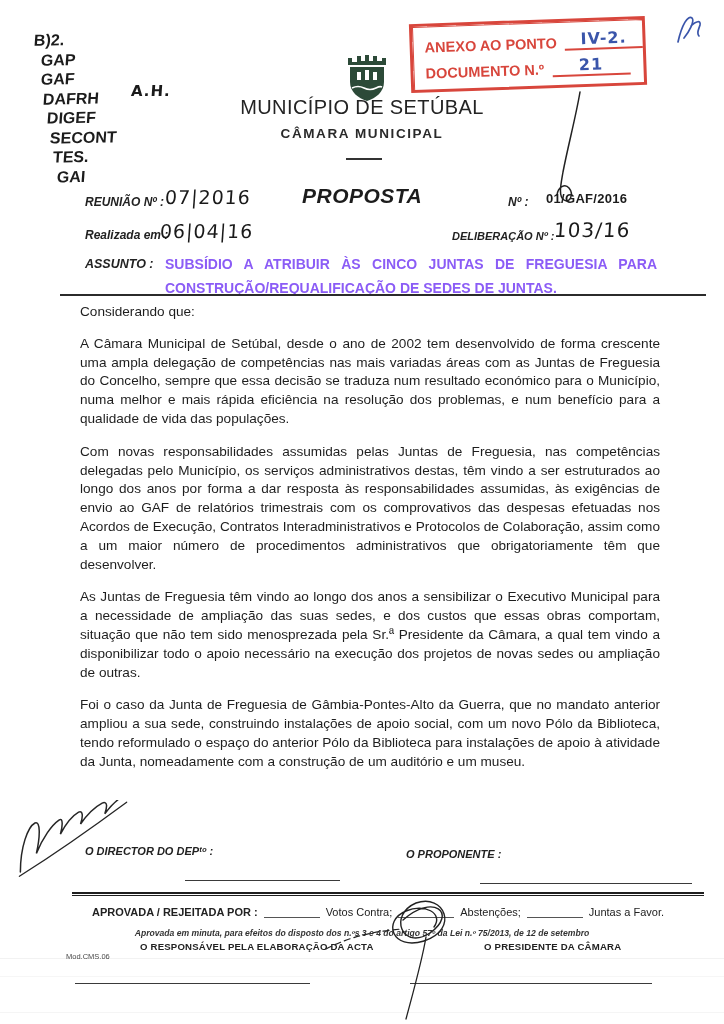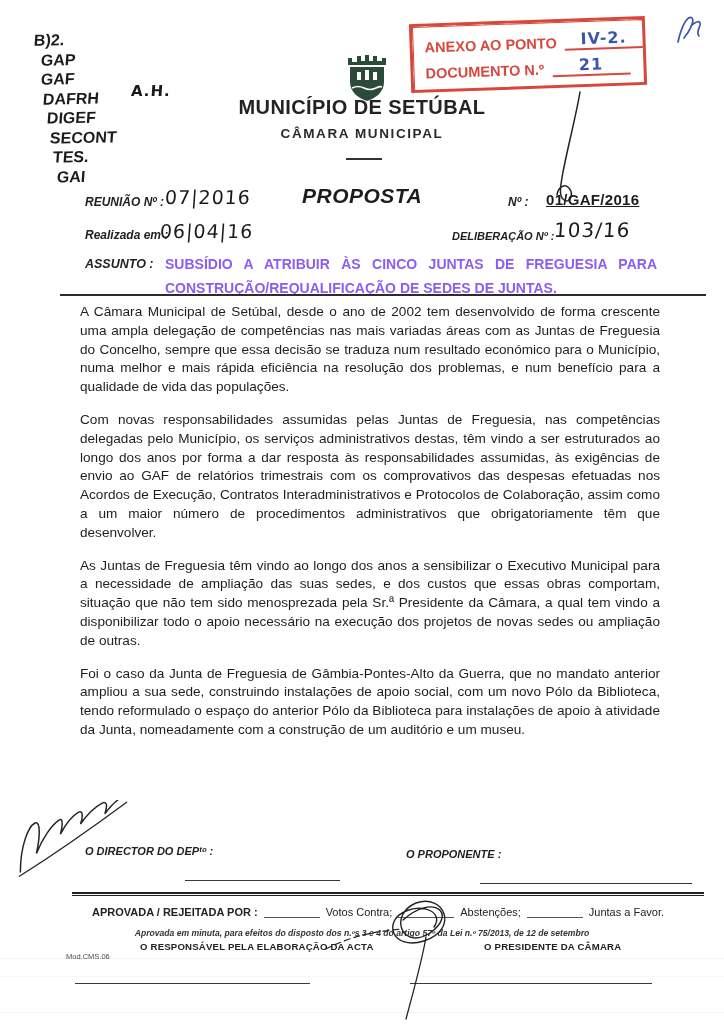--- a/index.html
+++ b/index.html
@@ -40,29 +40,29 @@
   .stamp-row:last-child { margin-bottom:0; }
   .stamp-label { color:#d8463c; font-weight:bold; font-size:14.5px; white-space:nowrap; }
   .stamp-value {
     display:inline-block; border-bottom:2.5px solid #d8463c;
     margin-left:8px; min-width:78px; text-align:center;
     font-size:16px; font-weight:bold; line-height:18px;
   }
 
   
   .hdr-title { left:212px; top:96px; width:300px; text-align:center;
-    font-size:20px; font-weight:bold; letter-spacing:0.4px; color:#232323; }
+    font-size:20px; font-weight:normal; letter-spacing:0.4px; color:#232323; }
   .hdr-sub { left:212px; top:126px; width:300px; text-align:center;
     font-size:13.5px; font-weight:bold; letter-spacing:1.6px; color:#2a2a2a; }
   .hdr-rule { left:346px; top:158px; width:36px; border-top:2px solid #333; }
 
   
   .mlabel { font-style:italic; font-weight:bold; font-size:12px; color:#222; white-space:nowrap; }
   .proposta { font-style:italic; font-weight:bold; font-size:21px; letter-spacing:0.5px; }
-  .typed-num { font-weight:bold; font-size:15px; letter-spacing:0.3px;text-decoration:underline; }
+  .typed-num { font-weight:bold; font-size:13px; letter-spacing:0.3px; }
   .hw-val { font-size:19px; }
 
   
   .subject-text {
     font-weight:bold; font-size:14px; line-height:24px;
     text-align:justify; color:#8b5cf6;
   }
   .subject-rule { left:60px; top:294px; width:646px; border-top:2px solid #2b2b2b; }
 
   
@@ -149,20 +149,21 @@
   <div class="abs mlabel" style="left:85px; top:228px;text-align:center;">Realizada em :</div>
   <div class="abs hw hw-val" style="left:160px; top:220px;">06|04|16</div>
   <div class="abs mlabel" style="left:452px; top:230px; font-size:11px;">DELIBERAÇÃO Nº :</div>
   <div class="abs hw" style="left:554px; top:218px; font-size:20px;">103/16</div>
 
   <div class="abs mlabel" style="left:85px; top:257px; font-size:12.5px;">ASSUNTO :</div>
   <div class="abs subject-text" style="left:165px; top:252px; width:492px;">SUBSÍDIO A ATRIBUIR ÀS CINCO JUNTAS DE FREGUESIA PARA CONSTRUÇÃO/REQUALIFICAÇÃO DE SEDES DE JUNTAS.</div>
   <div class="abs subject-rule"></div>
 
   <div class="abs body-block">
+    <p class="intro">Considerando que:</p>
     <p>A Câmara Municipal de Setúbal, desde o ano de 2002 tem desenvolvido de forma crescente uma ampla delegação de competências nas mais variadas áreas com as Juntas de Freguesia do Concelho, sempre que essa decisão se traduza num resultado económico para o Município, numa melhor e mais rápida eficiência na resolução dos problemas, e num benefício para a qualidade de vida das populações.</p>
     <p>Com novas responsabilidades assumidas pelas Juntas de Freguesia, nas competências delegadas pelo Município, os serviços administrativos destas, têm vindo a ser estruturados ao longo dos anos por forma a dar resposta às responsabilidades assumidas, às exigências de envio ao GAF de relatórios trimestrais com os comprovativos das despesas efetuadas nos Acordos de Execução, Contratos Interadministrativos e Protocolos de Colaboração, assim como a um maior número de procedimentos administrativos que obrigatoriamente têm que desenvolver.</p>
     <p>As Juntas de Freguesia têm vindo ao longo dos anos a sensibilizar o Executivo Municipal para a necessidade de ampliação das suas sedes, e dos custos que essas obras comportam, situação que não tem sido menosprezada pela Sr.ª Presidente da Câmara, a qual tem vindo a disponibilizar todo o apoio necessário na execução dos projetos de novas sedes ou ampliação de outras.</p>
     <p>Foi o caso da Junta de Freguesia de Gâmbia-Pontes-Alto da Guerra, que no mandato anterior ampliou a sua sede, construindo instalações de apoio social, com um novo Pólo da Biblioteca, tendo reformulado o espaço do anterior Pólo da Biblioteca para instalações de apoio à atividade da Junta, nomeadamente com a construção de um auditório e um museu.</p>
   </div>
 
   <svg class="abs" style="left:4px; top:800px;" width="140" height="78" viewBox="0 0 140 78">
     <g transform="rotate(-14 70 39)">
       <path d="M10,58 C16,34 28,16 36,14 C42,13 38,28 30,44 C40,30 52,20 60,17 C65,15 62,24 58,31 C65,23 74,16 81,14 C86,13 84,20 80,26 C88,19 98,13 106,11 C112,10 110,16 106,22 C112,17 120,12 126,10" fill="none" stroke="#262626" stroke-width="1.5" stroke-linecap="round"></path>
       <path d="M8,62 C32,54 72,40 130,16" fill="none" stroke="#262626" stroke-width="1.3" stroke-linecap="round"></path>

